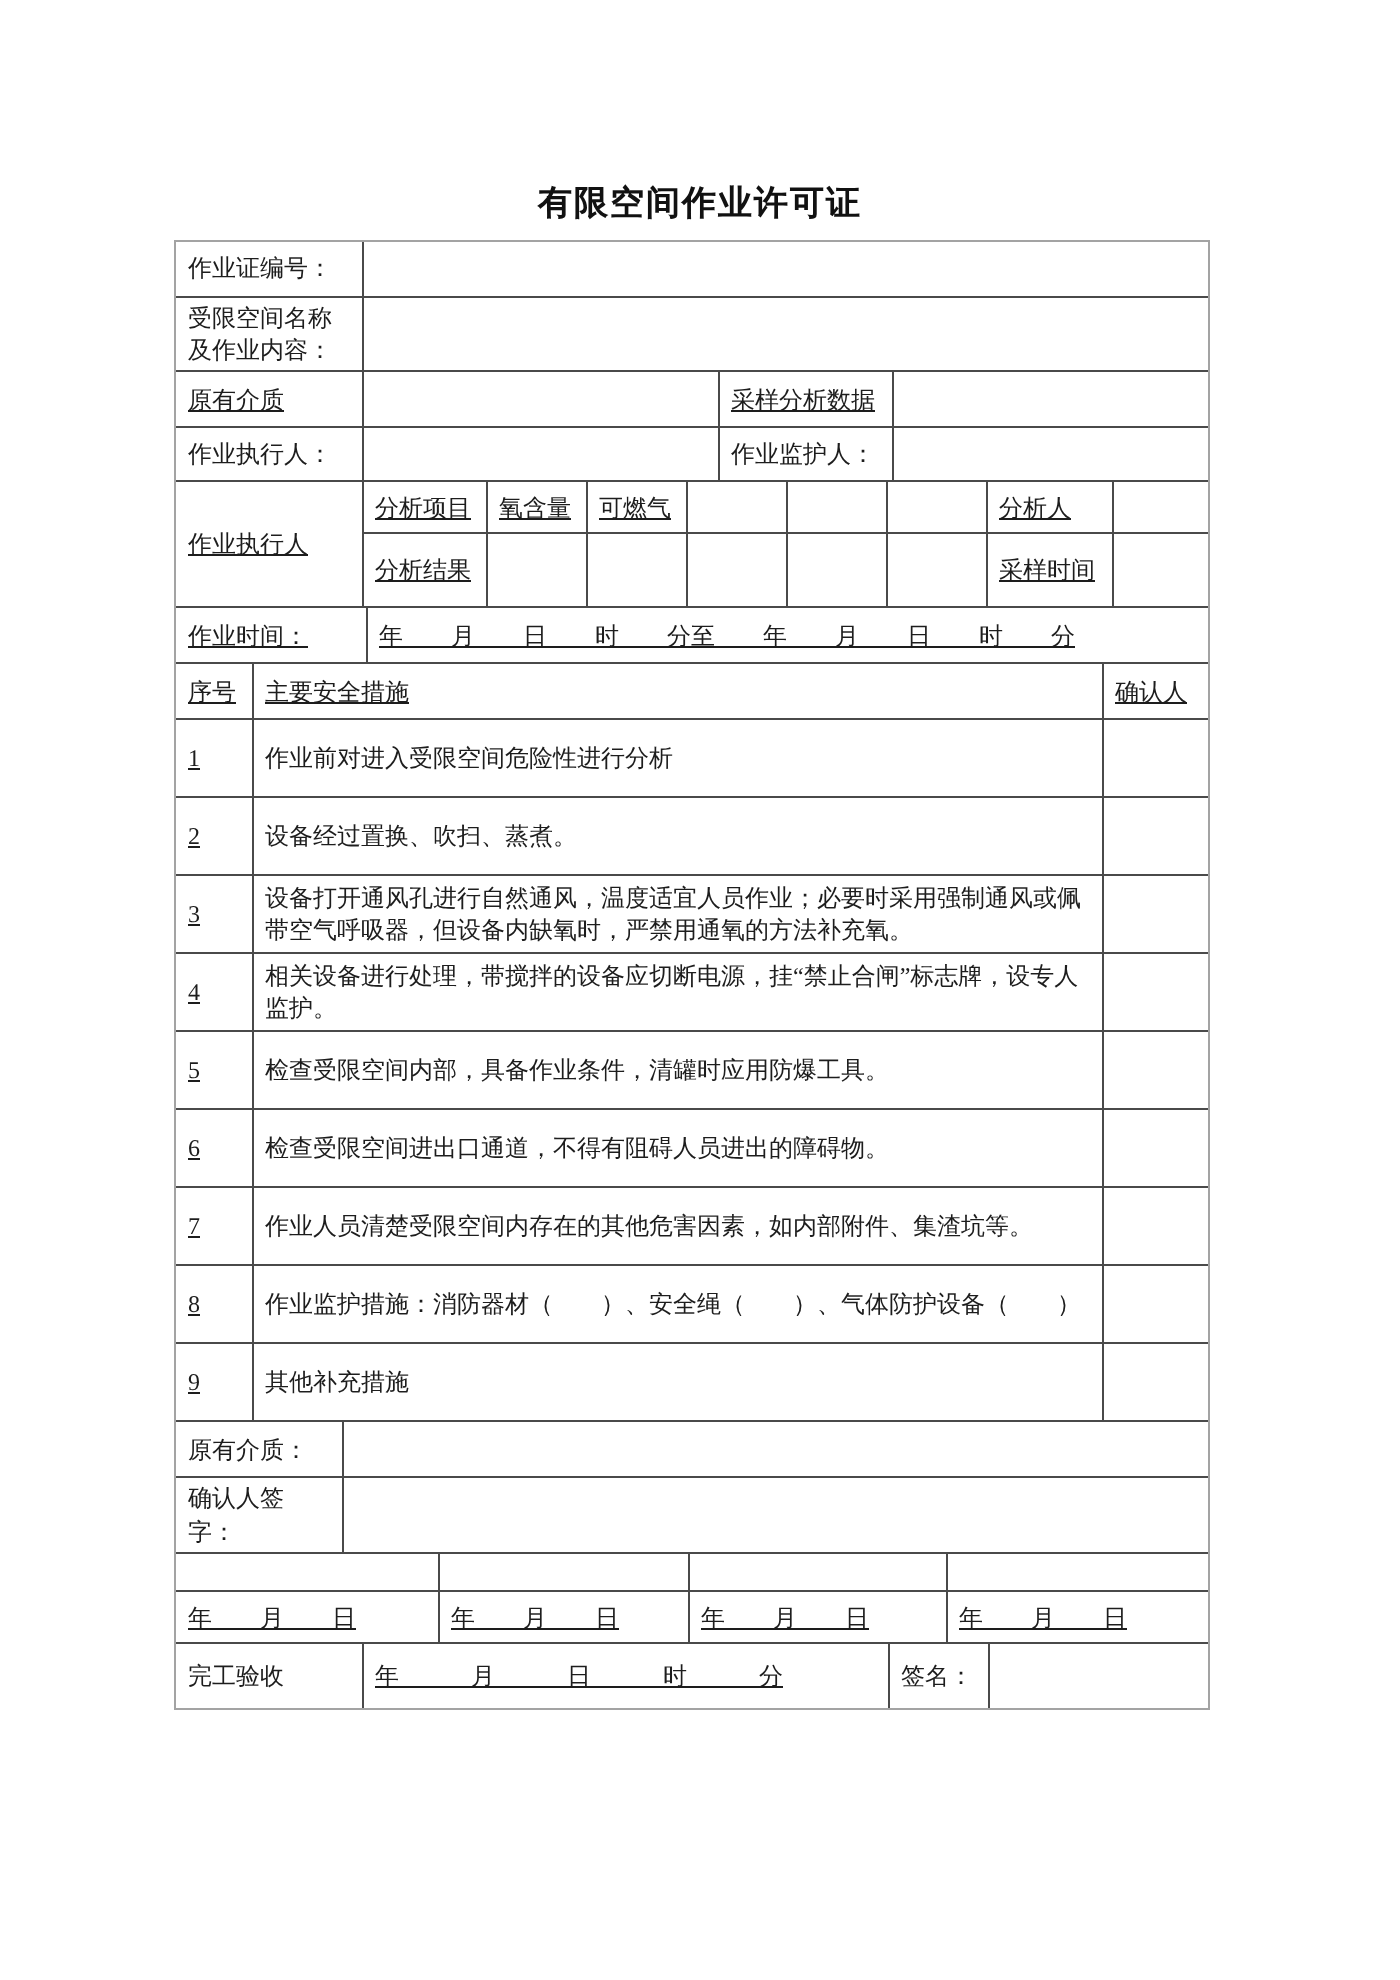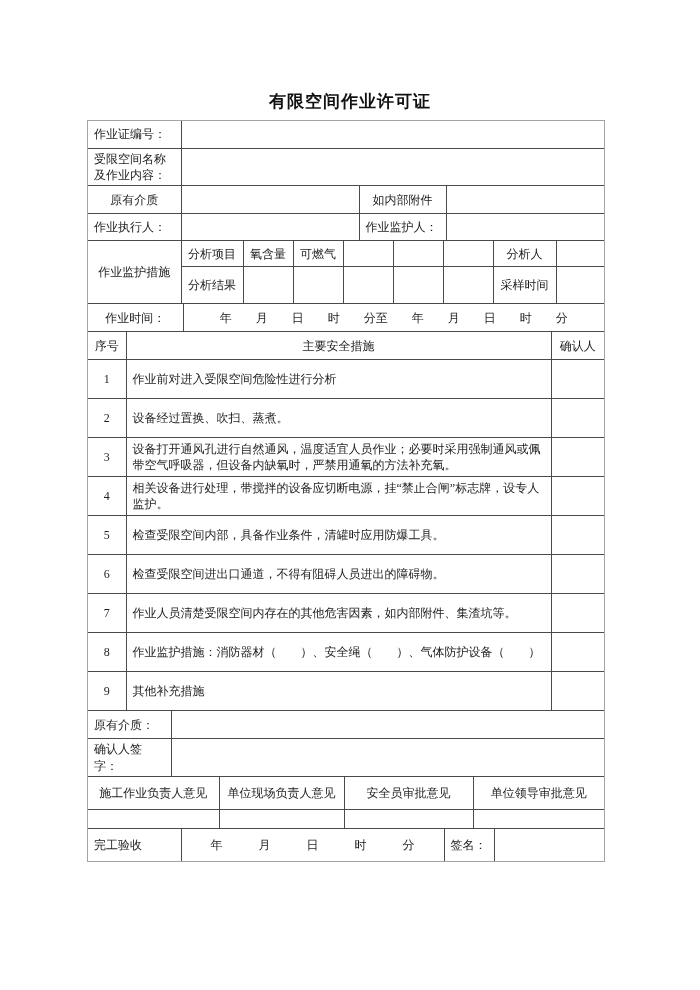--- a/index.html
+++ b/index.html
@@ -42,21 +42,21 @@
     border-bottom: 1px solid #4a4a4a;
     font-size: 12px;
     line-height: 1.35;
     padding: 2px 6px;
     vertical-align: middle;
     overflow: hidden;
     word-break: break-all;
   }
   .form-wrap td:last-child { border-right: none; }
   .form-wrap table:last-of-type tr:last-child td { border-bottom: none; }
-  .c { text-align: center; padding-left: 1px; padding-right: 1px; }
+  .c { padding-left: 1px; padding-right: 1px; text-decoration: underline; }
   .pad8 { padding-left: 8px; padding-right: 8px; }
   .measure-row td { height: 34px; }
   .measure-text { padding: 4px 10px; }
 </style>
 </head>
 <body>
 
 <div class="page">
 
   <h1 class="page-title">有限空间作业许可证</h1>
@@ -84,21 +84,21 @@
       <colgroup>
           <col style="width:93px">
           <col style="width:178px">
           <col style="width:87px">
           <col>
         </colgroup>
       <tbody>
           <tr style="height:28px">
         <td class="c">原有介质</td>
         <td></td>
-        <td class="c">如内部附件</td>
+        <td class="c">采样分析数据</td>
         <td></td>
       </tr>
       <tr style="height:27px">
         <td>作业执行人：</td>
         <td></td>
         <td>作业监护人：</td>
         <td></td>
       </tr>
     </tbody>
       </table>
@@ -110,21 +110,21 @@
           <col style="width:50px">
           <col style="width:50px">
         <col style="width:50px">
           <col style="width:50px">
           <col style="width:50px">
           <col style="width:63px">
           <col>
       </colgroup>
       <tbody>
           <tr style="height:25px">
-        <td class="c" rowspan="2">作业监护措施</td>
+        <td class="c" rowspan="2">作业执行人</td>
         <td class="c">分析项目</td>
         <td class="c">氧含量</td>
         <td class="c">可燃气</td>
         <td class="c"></td>
         <td class="c"></td>
         <td class="c"></td>
         <td class="c">分析人</td>
         <td class="c"></td>
       </tr>
       <tr style="height:37px">
@@ -233,31 +233,31 @@
       </table>
 
     <table>
       <colgroup>
           <col style="width:131px">
           <col style="width:125px">
           <col style="width:129px">
           <col>
         </colgroup>
       <tbody>
-          <tr style="height:33px">
-        <td class="c">施工作业负责人意见</td>
-        <td class="c">单位现场负责人意见</td>
-        <td class="c">安全员审批意见</td>
-        <td class="c">单位领导审批意见</td>
-      </tr>
       <tr style="height:19px">
         <td></td>
         <td></td>
         <td></td>
         <td></td>
+      </tr>
+      <tr style="height:26px">
+        <td class="c">年　　月　　日</td>
+        <td class="c">年　　月　　日</td>
+        <td class="c">年　　月　　日</td>
+        <td class="c">年　　月　　日</td>
       </tr>
     </tbody>
       </table>
 
     <table>
       <colgroup>
           <col style="width:93px">
           <col style="width:263px">
           <col style="width:50px">
           <col>

